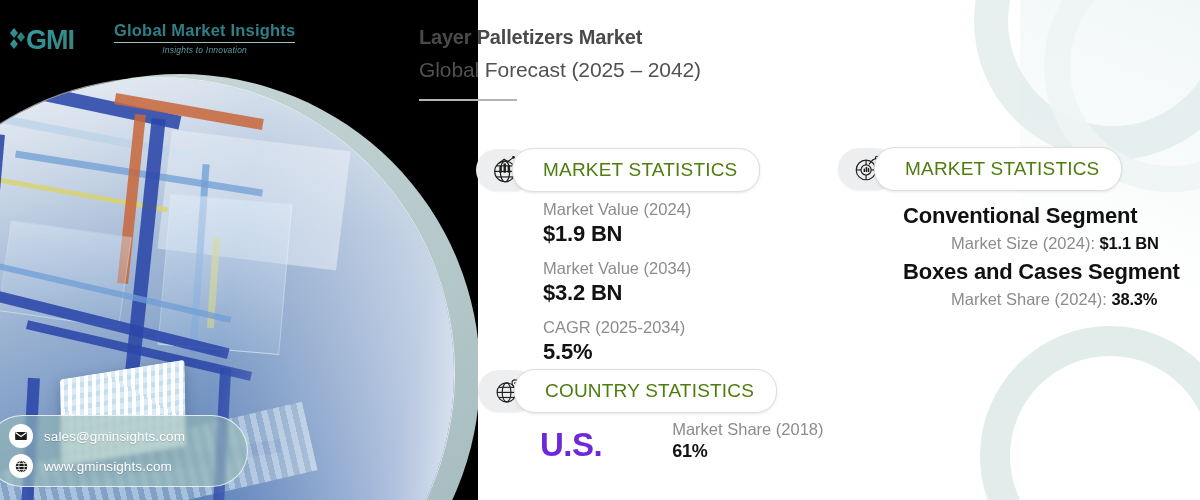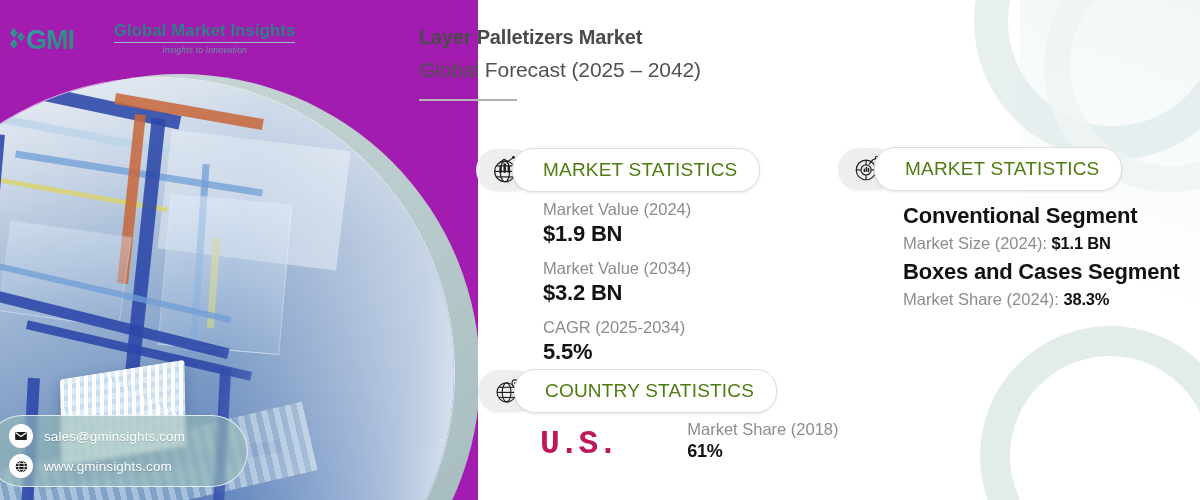--- a/index.html
+++ b/index.html
@@ -56,21 +56,21 @@
     background: linear-gradient(200deg, rgba(230,240,240,.55), rgba(255,255,255,0) 55%);
     pointer-events: none;
   }
 
   
   #photo-panel {
     position: absolute;
     left: 0; top: 0;
     width: 478px; height: 500px;
     overflow: hidden;
-    background: #a21caf;
+    background: #000000;
   }
   #photo-backdrop {
     position: absolute;
     left: -120px; top: 74px;
     width: 600px; height: 600px;
     border-radius: 50%;
     background: linear-gradient(150deg, #cfdcdb 0%, #b9cbcc 45%, #9fb6bb 100%);
   }
   #photo-disc {
     position: absolute;
@@ -308,45 +308,45 @@
     line-height: 1.45;
     letter-spacing: -.2px;
     white-space: nowrap;
   }
   .seg-line {
     font-size: 16.5px;
     color: #8c8c8c;
     line-height: 1.45;
     margin-bottom: 6px;
     white-space: nowrap;
+    margin-left: 48px;
   }
   .seg-line:last-child { margin-bottom: 0; }
   .seg-line b {
     color: #111111;
     font-weight: 700;
     letter-spacing: -.2px;
   }
 
   
   #country-stats {
     position: absolute;
     left: 540px; top: 418px;
     display: flex;
     align-items: flex-start;
     gap: 70px;
   }
   #country-name {
     font-size: 33px;
     font-weight: 600;
-    color: #be185d;
+    color: #6d28d9;
     letter-spacing: -.5px;
     line-height: 1;
     padding-top: 10px;
     white-space: nowrap;
-    font-family: Liberation Mono, monospace;
   }
   #country-share-label {
     font-size: 16.5px;
     color: #8c8c8c;
     line-height: 1.35;
     white-space: nowrap;
   }
   #country-share-value {
     font-size: 18px;
     font-weight: 700;

